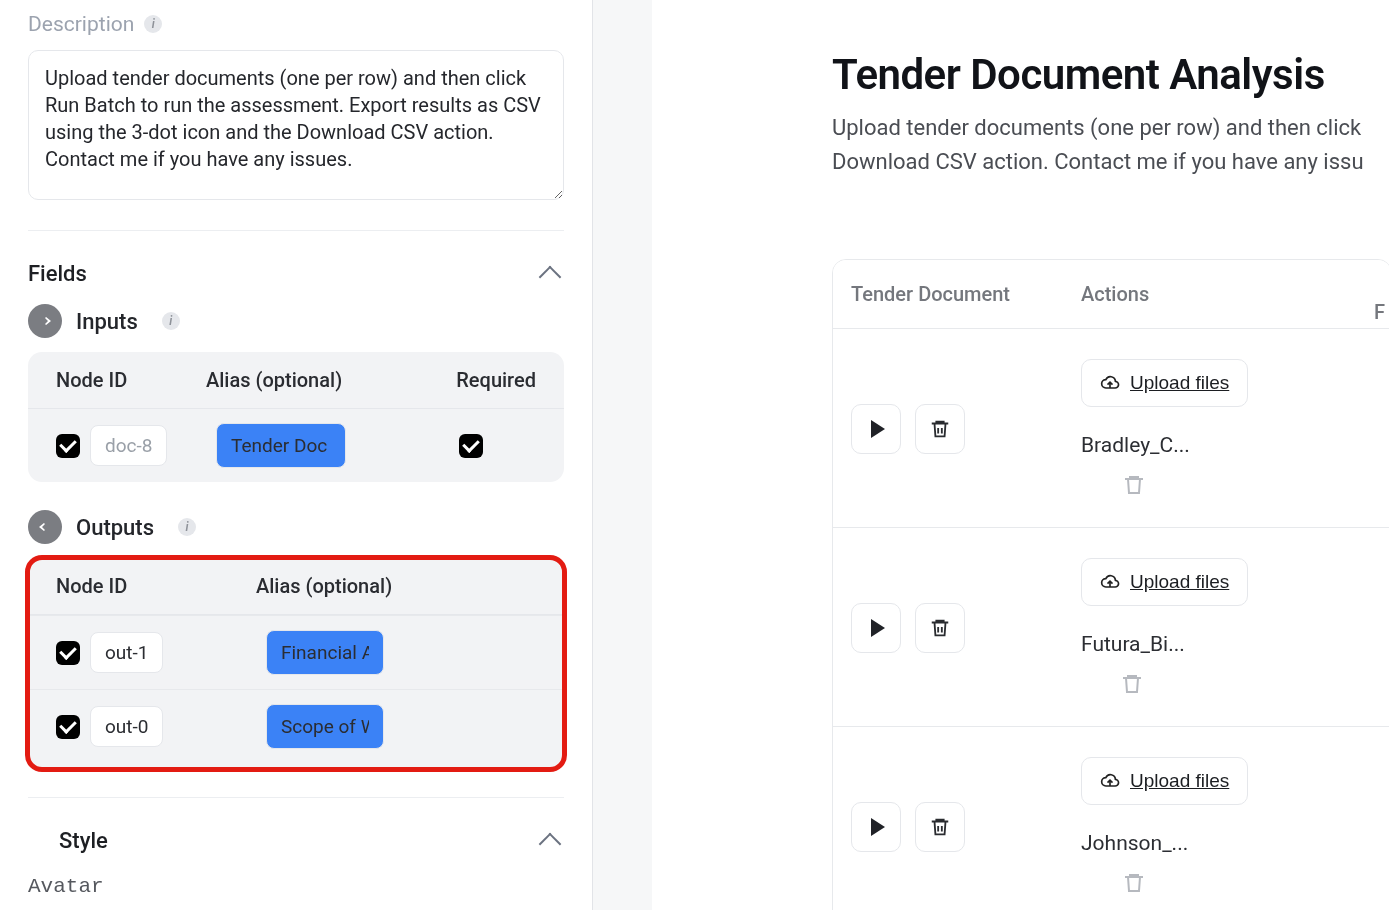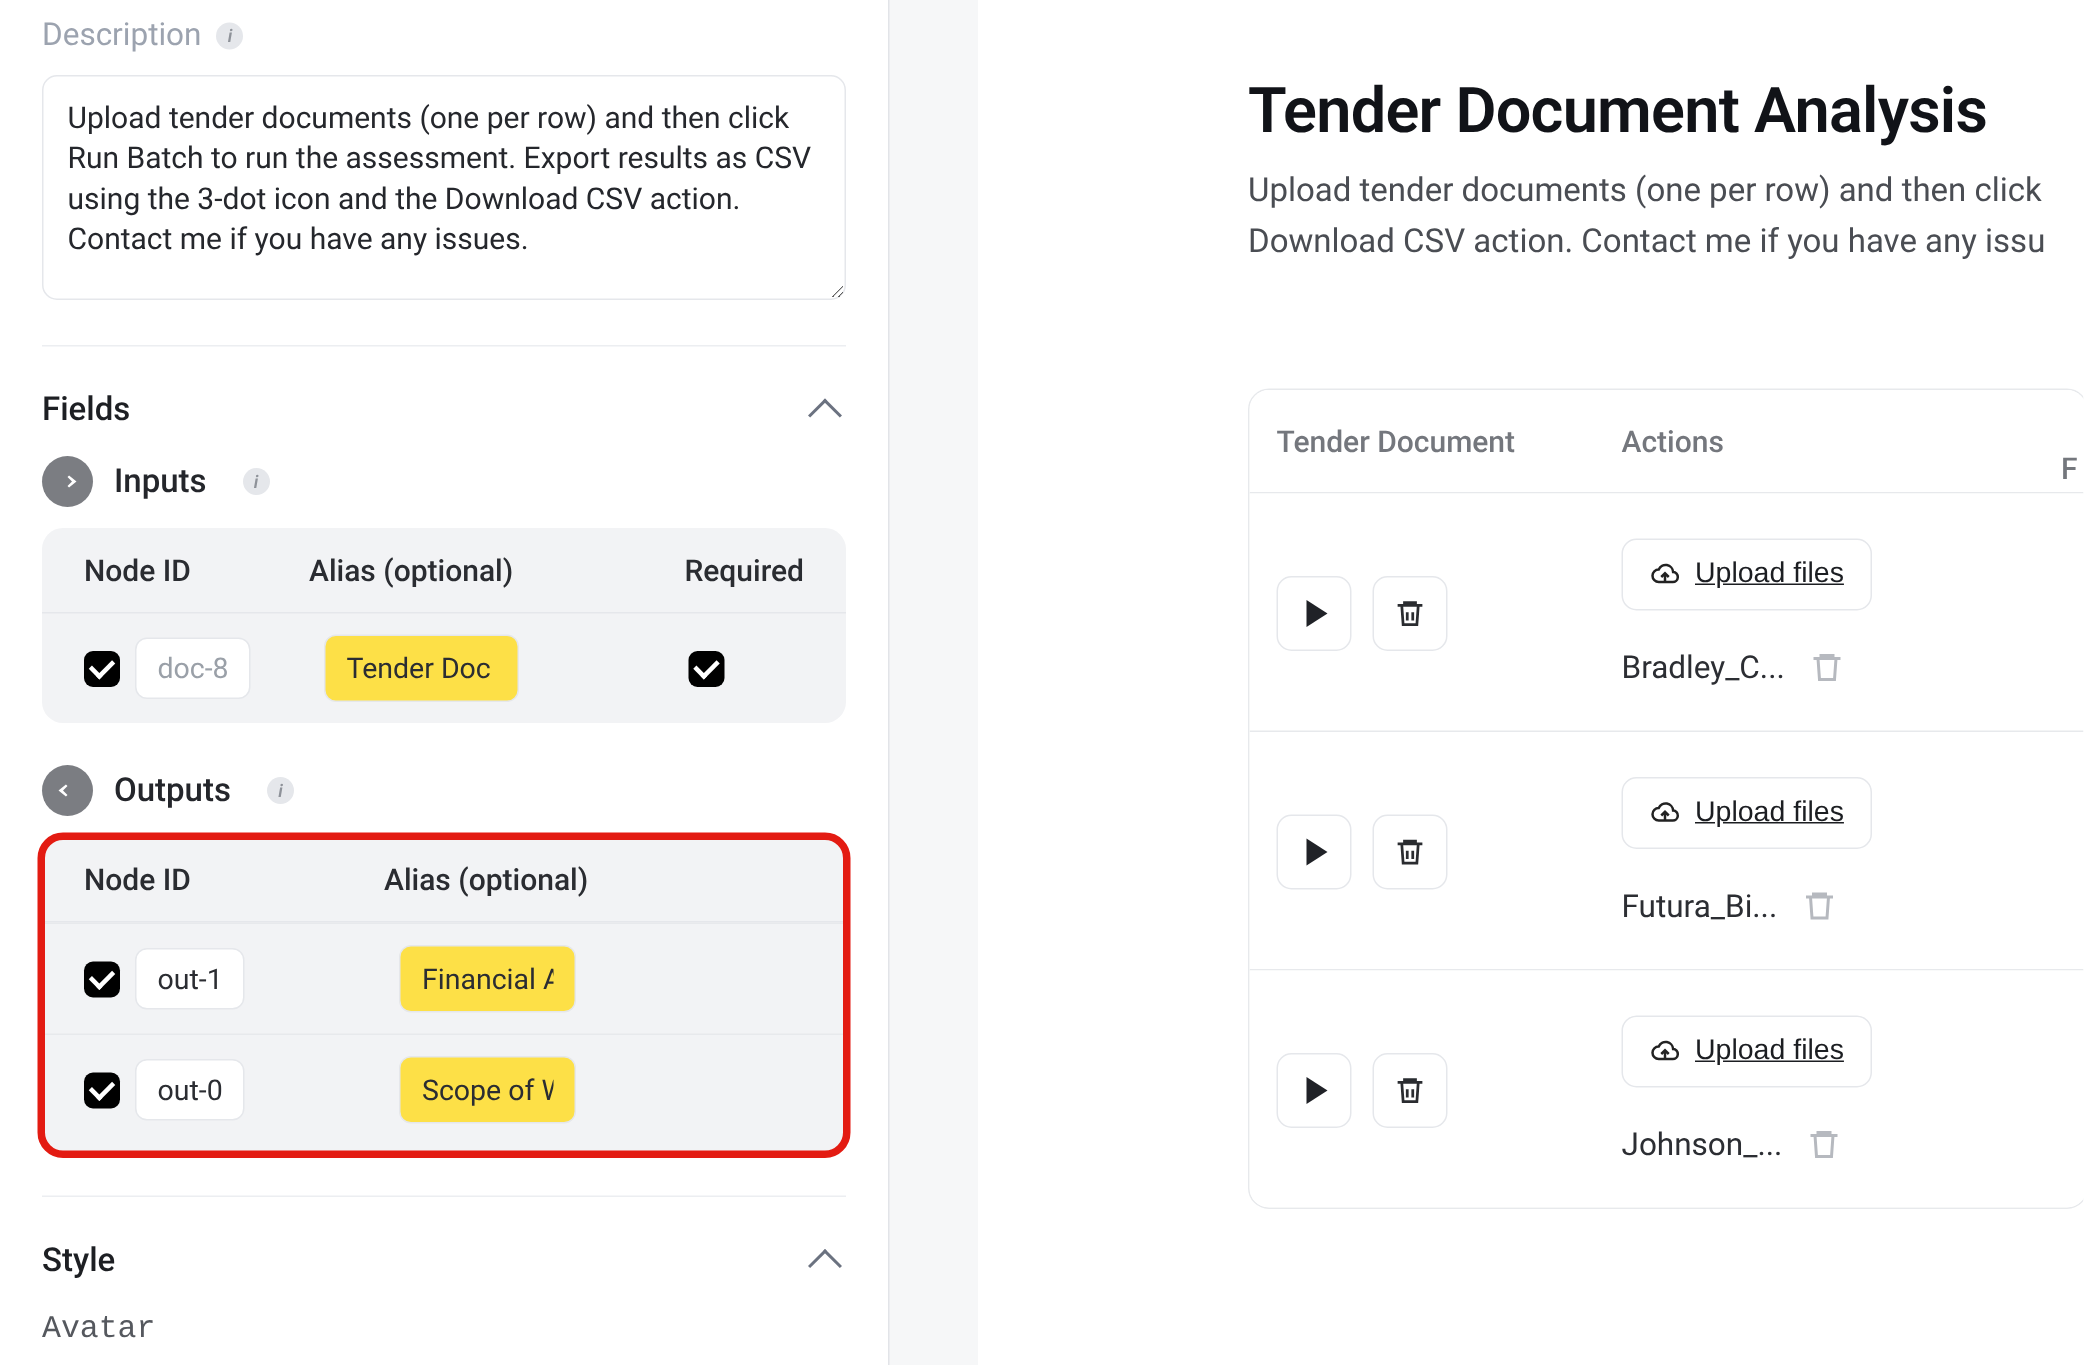--- a/index.html
+++ b/index.html
@@ -150,36 +150,37 @@
     border: 1px solid #e5e7eb;
     background: #fff;
     border-radius: 8px;
     padding: 8px 14px;
     font-size: 19px;
     color: #9aa0a8;
   }
   .id-pill.dark { color: #2b2d32; }
   .alias-input {
     border: 1px solid #e5e7eb;
-    background: #fde047;
+    background: #3b82f6;
     border-radius: 8px;
     padding: 10px 14px;
     font-size: 19px;
     color: #2b2d32;
     width: 130px;
     font-family: inherit;
   }
   .alias-input.narrow { width: 118px; }
   .req-cell { display:flex; justify-content:center; }
   .cell-id { display:flex; align-items:center; }
 
   .style-title {
     font-size: 22px;
     color: #1d1f23;
     font-weight: 500;
+    margin-left: 31px;
   }
   .avatar-label {
     margin-top: 22px;
     font-size: 21px;
     color: #55585e;
     font-family: Liberation Mono, monospace;
   }
 
   
   .gutter {
@@ -274,20 +275,21 @@
     font-weight: 500;
     text-decoration: underline;
   }
   .file-line {
     margin-top: 26px;
     display: flex;
     align-items: center;
     gap: 16px;
     font-size: 21px;
     color: #2c2e33;
+    flex-direction: column;
   }
   .file-line .del {
     width: 26px; height: 26px;
     color: #b6b9bf;
     cursor: pointer;
   }
   .doccell { display:flex; flex-direction:column; align-items:flex-start; }
   .right-edge-letter {
     position: absolute;
     right: 4px;

